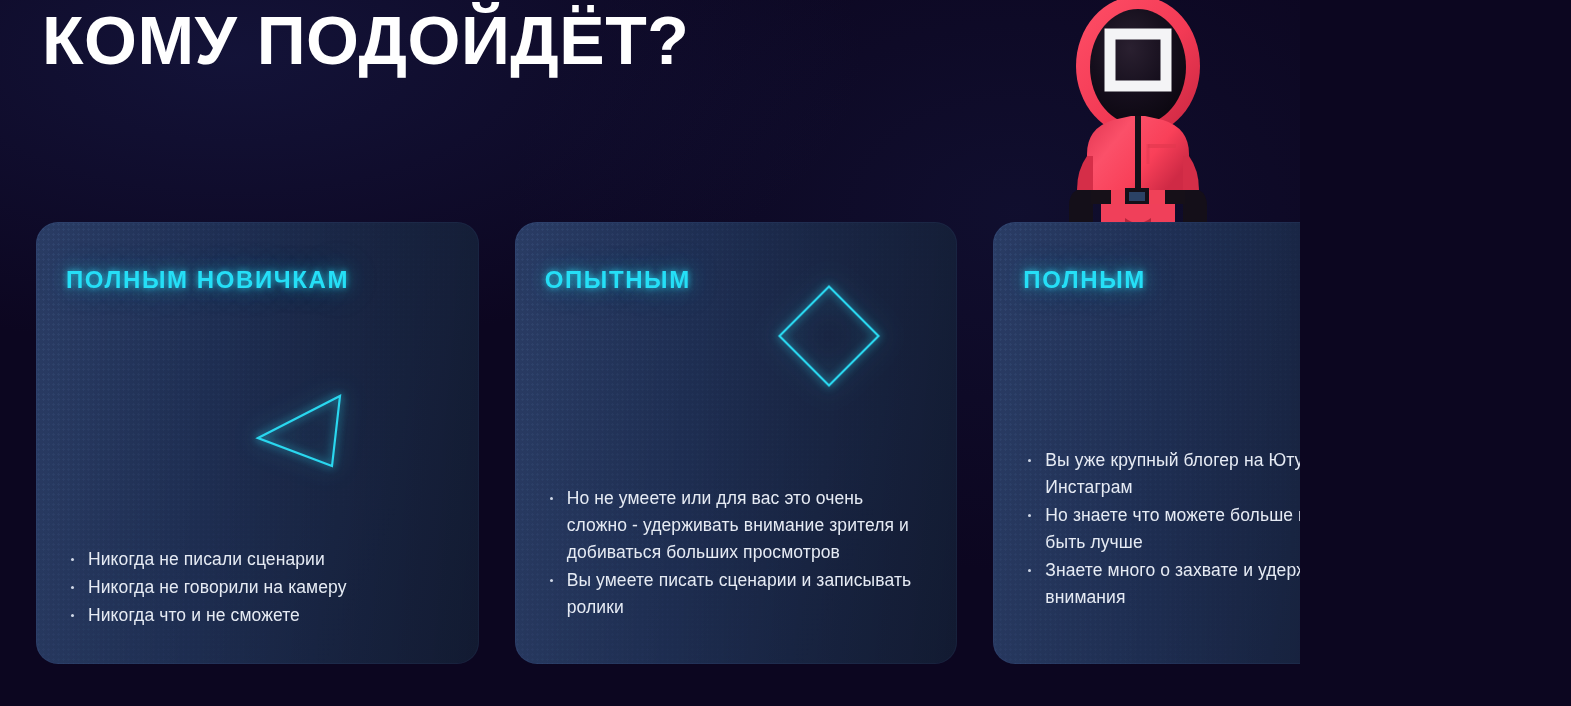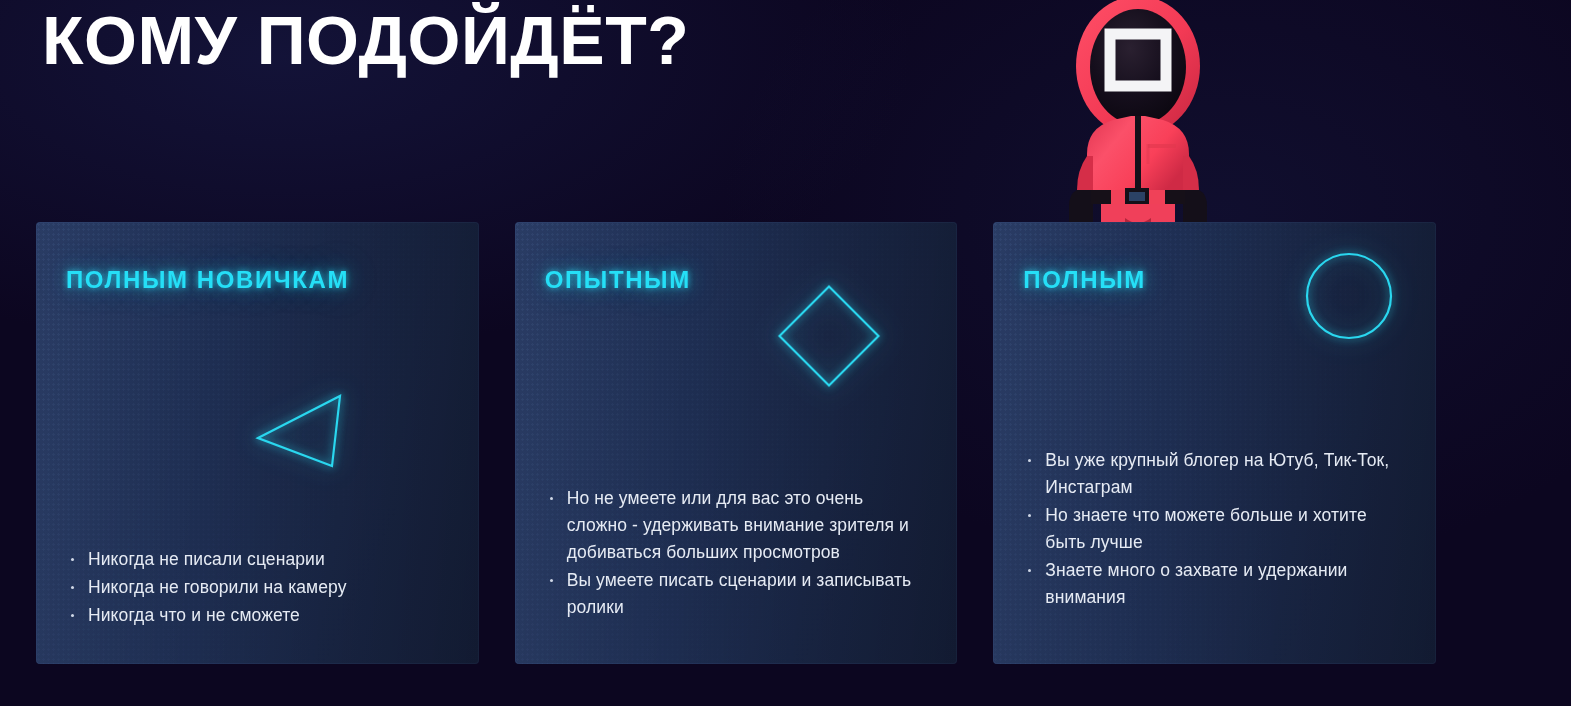--- a/index.html
+++ b/index.html
@@ -12,21 +12,21 @@
   }
 
   body {
     background: #0c0620;
     font-family: "Liberation Sans", sans-serif;
     position: relative;
   }
 
   .page {
     position: relative;
-    width: 1571px;
+    width: 1300px;
     height: 706px;
     background:
       radial-gradient(ellipse 900px 420px at 18% 8%, rgba(30,38,92,0.40) 0%, rgba(12,6,32,0) 70%),
       radial-gradient(ellipse 700px 500px at 78% 30%, rgba(26,34,80,0.30) 0%, rgba(12,6,32,0) 72%),
       #0c0620;
     overflow: hidden;
   }
 
   
   .title {
@@ -59,21 +59,21 @@
     top: 222px;
     width: 1400px;
     height: 442px;
     display: flex;
     gap: 36px;
   }
 
   .card {
     position: relative;
     flex: 1 1 0;
-    border-radius: 4px;
+    border-radius: 22px;
     overflow: hidden;
     background:
       linear-gradient(100deg, #22355f 0%, #1e2e52 38%, #1a2747 68%, #16203c 100%);
     box-shadow: inset 0 0 0 1px rgba(90,120,185,0.10);
   }
 
   .card::before {
     content: "";
     position: absolute;
     inset: 0;

